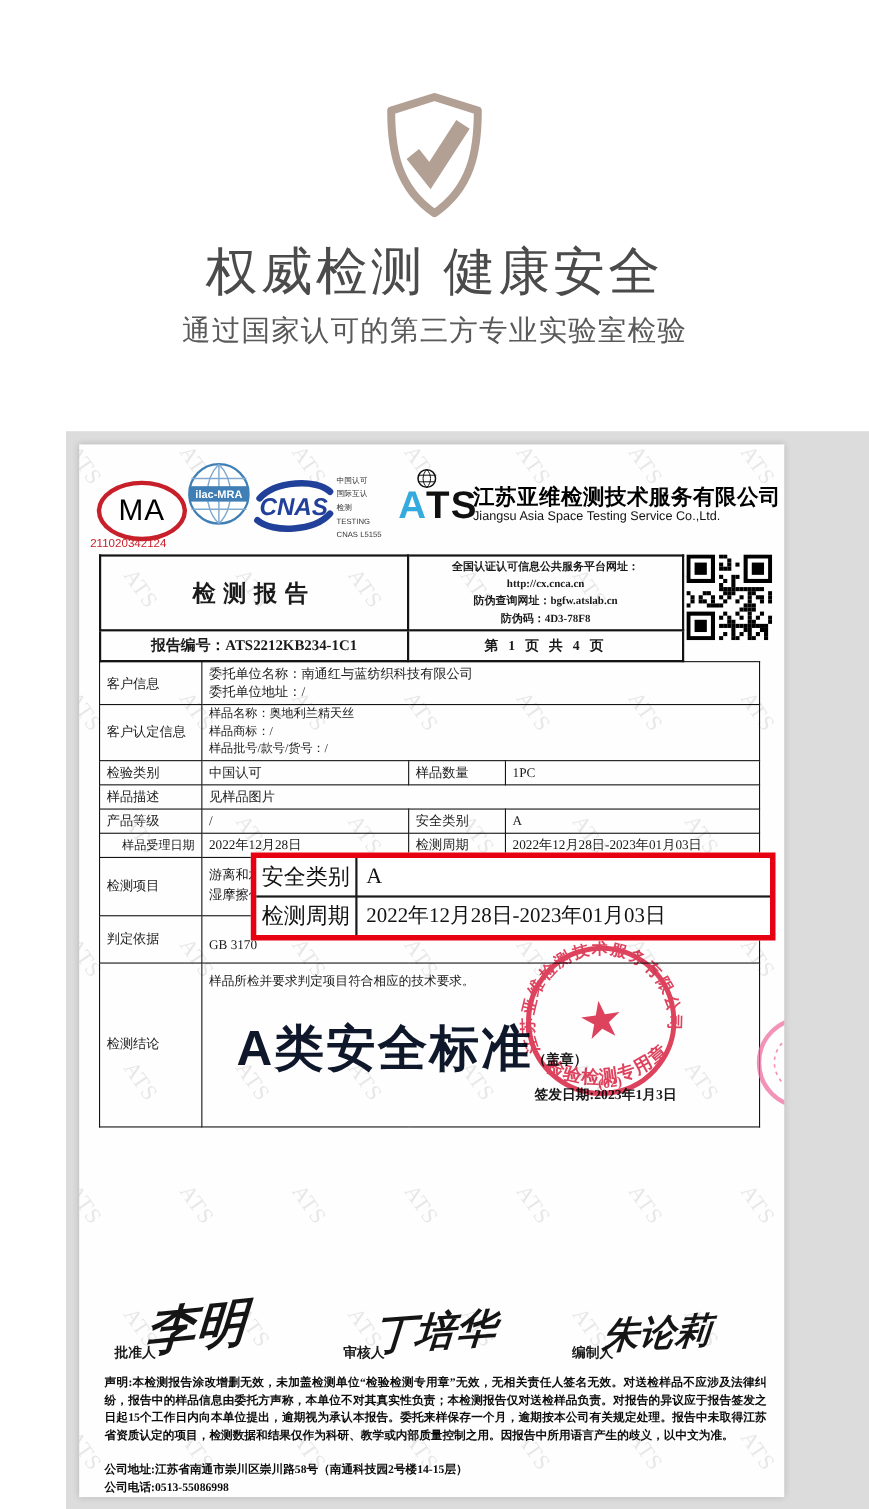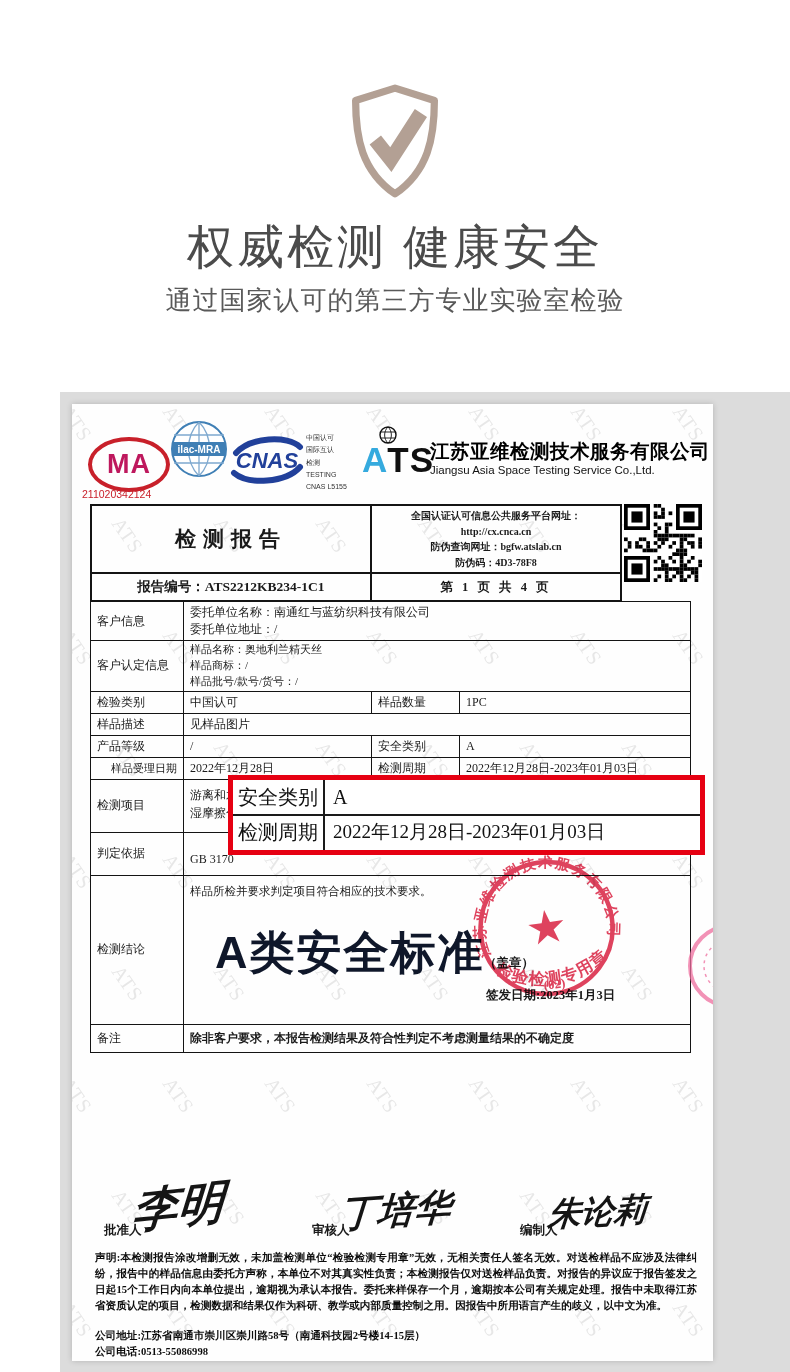--- a/index.html
+++ b/index.html
@@ -16,21 +16,21 @@
   
   .matte{left:60px;top:392px;width:730px;height:980px;background:#dcdcdc;}
   .paper{left:12px;top:12px;width:641px;height:957px;background:#fefefe;overflow:hidden;
          box-shadow:0 0 6px rgba(0,0,0,.18);}
   .wm span{position:absolute;transform:rotate(55deg);font-size:20px;letter-spacing:1px;
            color:rgba(130,130,130,.18);font-family:"Liberation Serif",serif;}
 
   
   .cma-oval{left:16px;top:33px;width:74px;height:47px;border:4px solid #c8202a;border-radius:50%;
             display:flex;align-items:center;justify-content:center;}
-  .cma-ma{color:#be185d;font-size:27px;font-weight:bold;font-family:"Liberation Sans",sans-serif;letter-spacing:1px;}
+  .cma-ma{color:#000000;font-size:27px;font-weight:normal;font-family:"Liberation Sans",sans-serif;letter-spacing:1px;}
   .cma-num{left:10px;top:84px;width:96px;font-size:10.5px;color:#c8202a;font-family:"Liberation Sans",sans-serif;}
   .cnas-side{left:234px;top:28px;width:52px;font-size:7px;line-height:1.75;color:#333;
              font-family:"Liberation Sans",sans-serif;}
   .ats-a{color:#35aade;font-weight:bold;font-size:35px;font-family:"Liberation Sans",sans-serif;}
   .ats-ts{color:#101010;font-weight:bold;font-size:35px;font-family:"Liberation Sans",sans-serif;letter-spacing:1px;}
   .co-cn{left:358px;top:34px;width:280px;font-size:19.5px;font-weight:bold;color:#000;letter-spacing:.5px;
          font-family:"Liberation Sans",sans-serif;white-space:nowrap;}
   .co-en{left:358px;top:60px;width:280px;font-size:11.5px;color:#111;font-family:"Liberation Sans",sans-serif;}
 
   
@@ -399,24 +399,20 @@
         <tr style="height:43px;">
           <td class="lbl">判定依据</td>
           <td colspan="3" style="vertical-align:bottom;padding-bottom:8px;">GB 3170</td>
         </tr>
         <tr style="height:149px;">
           <td class="lbl">检测结论</td>
           <td colspan="3" style="vertical-align:top;padding-top:8px;">
             <div class="conc-stmt">样品所检并要求判定项目符合相应的技术要求。</div>
           </td>
         </tr>
-        <tr style="height:28px;">
-          <td class="lbl">备注</td>
-          <td colspan="3" style="font-weight:600;">除非客户要求，本报告检测结果及符合性判定不考虑测量结果的不确定度</td>
-        </tr>
       </tbody>
         </table>
 
       <div class="abs hbox">
         <div class="cell" style="left:0;top:0;width:90px;height:34px;justify-content:center;">安全类别</div>
         <div class="cell" style="left:100px;top:0;width:360px;height:34px;">A</div>
         <div class="cell" style="left:0;top:35px;width:90px;height:34px;justify-content:center;">检测周期</div>
         <div class="cell" style="left:100px;top:35px;width:360px;height:34px;font-size:19px;">2022年12月28日-2023年01月03日</div>
         <div class="hline-v"></div>
         <div class="hline-h"></div>

